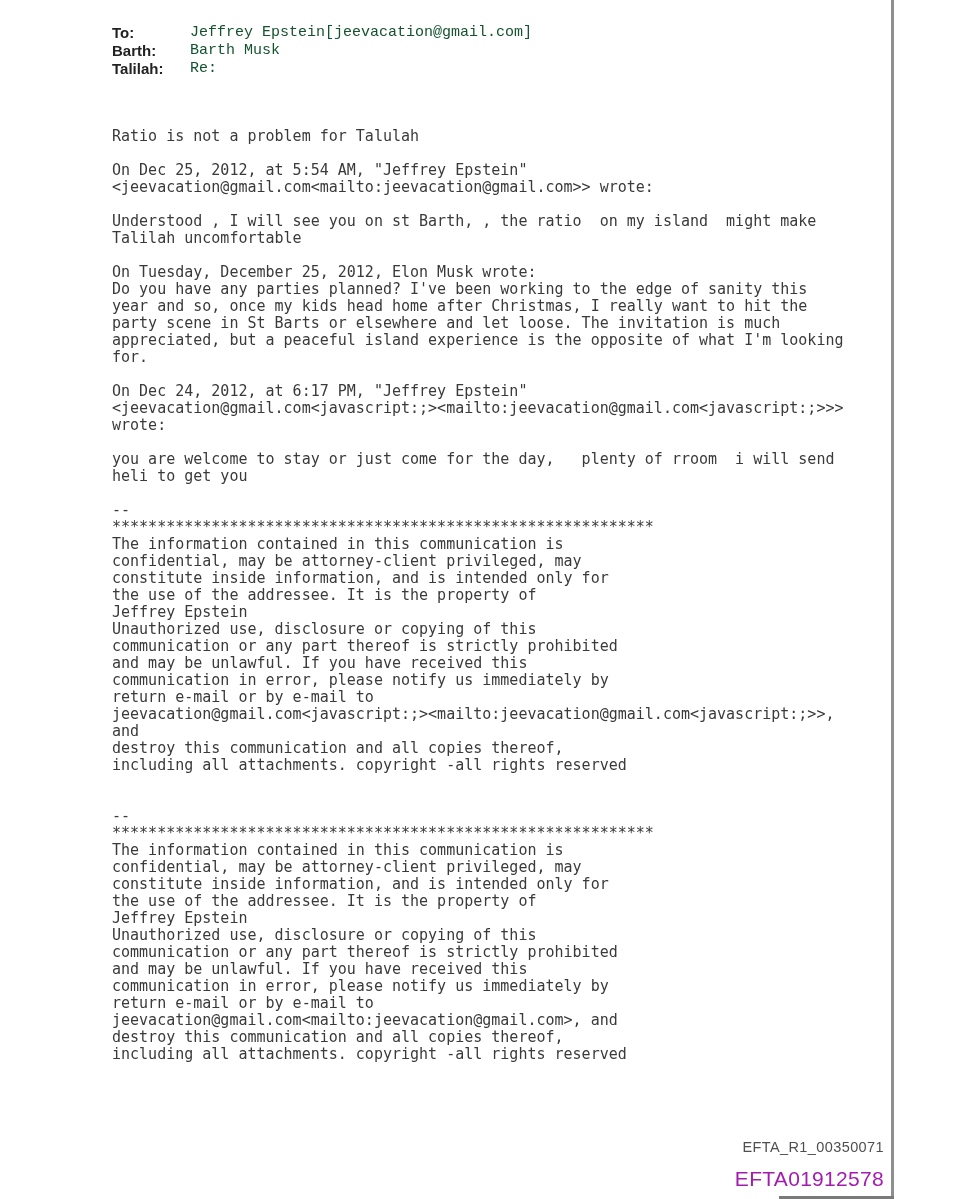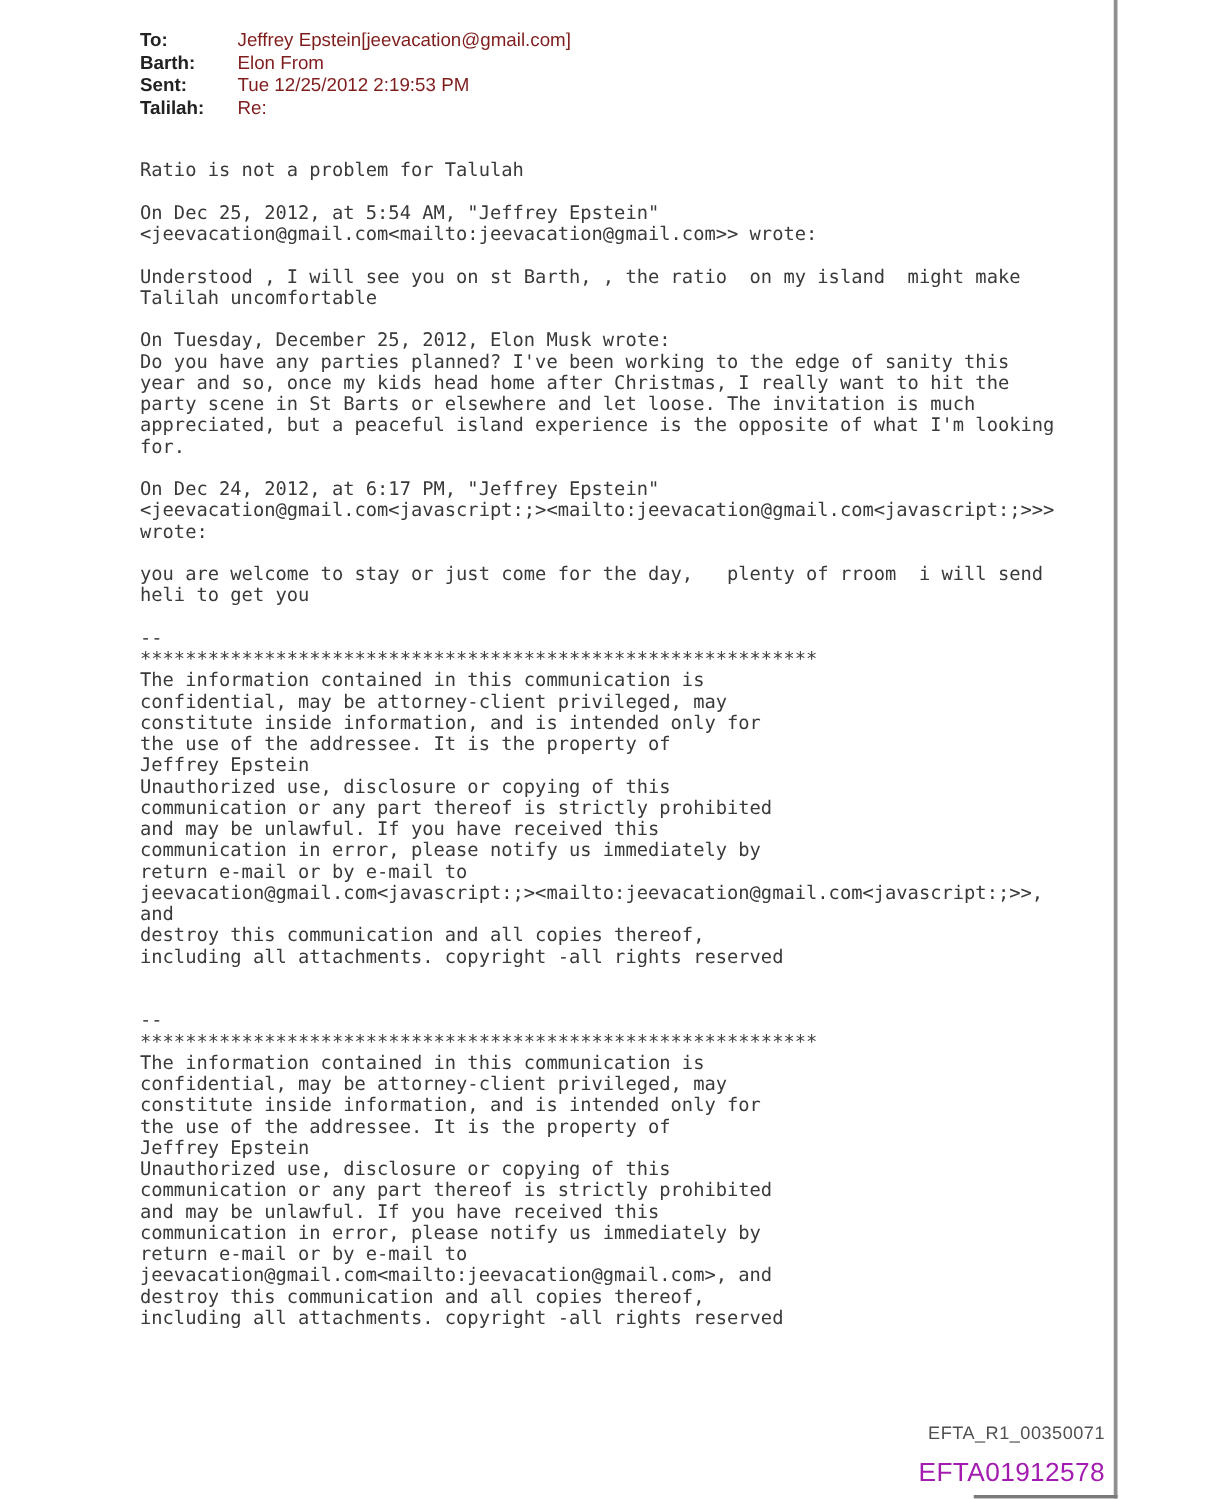--- a/index.html
+++ b/index.html
@@ -32,21 +32,21 @@
     font-size: 15px;
     line-height: 18px;
     color: #2b2b2b;
   }
   .hdr-row { display: flex; }
   .hdr-label {
     width: 78px;
     font-weight: bold;
     color: #222222;
   }
-  .hdr-value { color: #7f1d1d; }
+  .hdr-value { color: #14532d; font-family: Liberation Mono, monospace; }
   
   .email-body {
     position: absolute;
     left: 112px; top: 108px;
     font-family: "DejaVu Sans Mono", "Liberation Mono", monospace;
     font-size: 15px;
     line-height: 17px;
     color: #3a3a3a;
     white-space: pre;
     letter-spacing: 0;
@@ -76,25 +76,21 @@
 
 <div class="page">
 
   <div class="email-header">
     <div class="hdr-row">
       <span class="hdr-label">To:</span>
       <span class="hdr-value">Jeffrey Epstein[jeevacation@gmail.com]</span>
     </div>
     <div class="hdr-row">
       <span class="hdr-label">Barth:</span>
-      <span class="hdr-value">Elon From</span>
-    </div>
-    <div class="hdr-row">
-      <span class="hdr-label">Sent:</span>
-      <span class="hdr-value">Tue 12/25/2012 2:19:53 PM</span>
+      <span class="hdr-value">Barth Musk</span>
     </div>
     <div class="hdr-row">
       <span class="hdr-label">Talilah:</span>
       <span class="hdr-value">Re:</span>
     </div>
   </div>
 
   <pre class="email-body">Ratio is not a problem for Talulah
 
 On Dec 25, 2012, at 5:54 AM, "Jeffrey Epstein"

